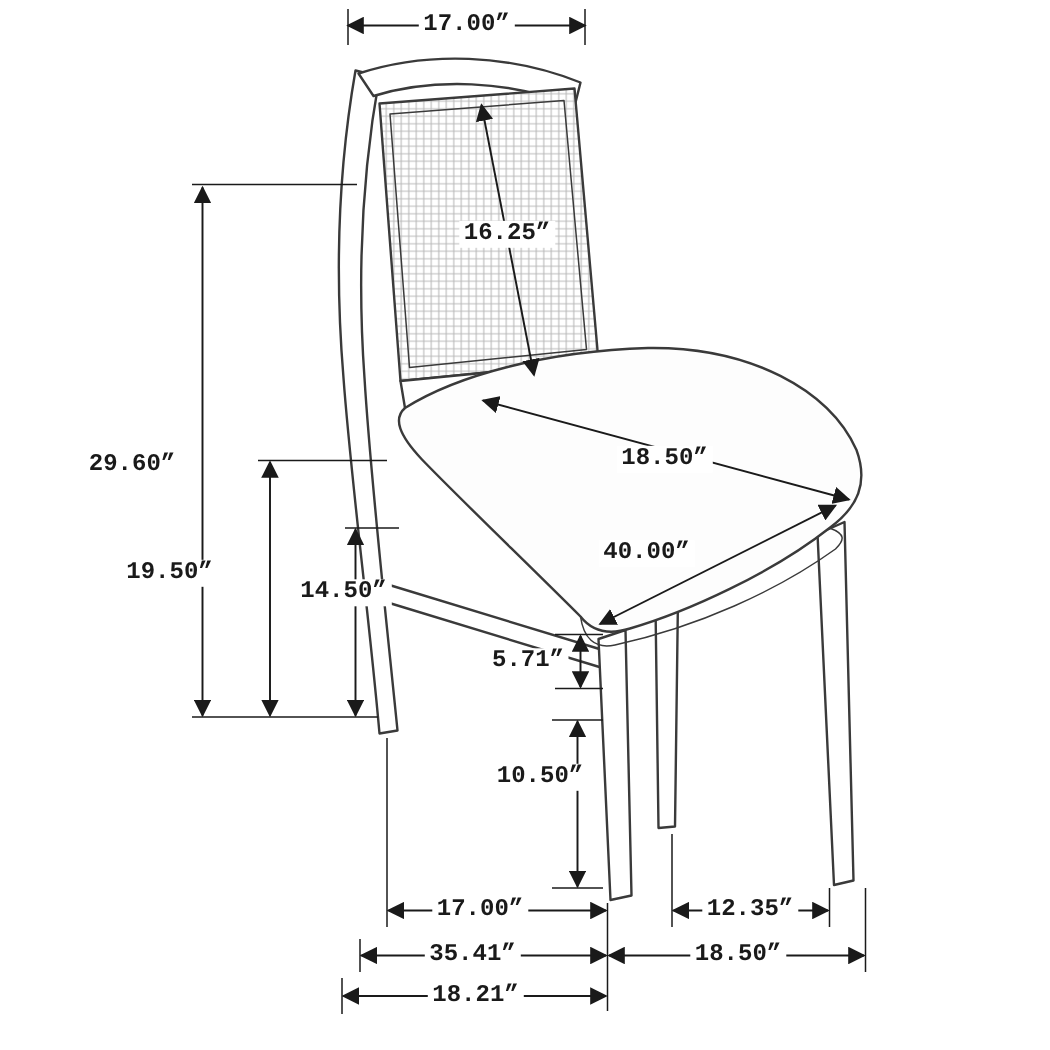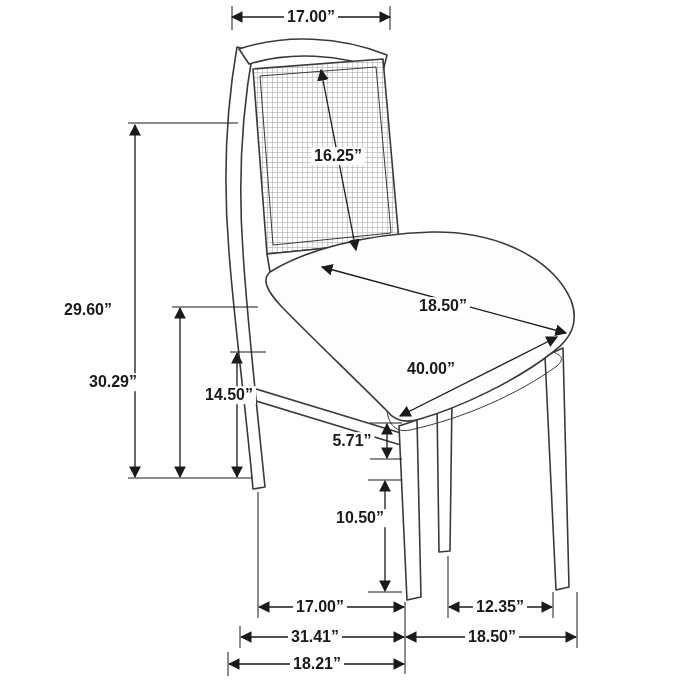--- a/index.html
+++ b/index.html
@@ -6,21 +6,21 @@
     --ink:#1a1a1a;
     --chair:#3a3a3a;
     --seat:#fdfdfd;
     --mesh:#b8b8b8;
   }
   html,body{margin:0;padding:0;background:#fff;}
   .canvas{
     position:relative;
     width:616px;height:700px;
     background:#fff;
-    font-family:Liberation Sans, sans-serif;
+    font-family:Liberation Mono, monospace;
     overflow:hidden;
     border-radius:30px;
   }
   .canvas svg{position:absolute;left:0;top:0;}
   .dim-line{stroke:var(--ink);stroke-width:1.3;fill:none;}
   .tick-line{stroke:var(--ink);stroke-width:1;fill:none;}
   .arrowhead{fill:var(--ink);}
   .chair-stroke{stroke:var(--chair);stroke-width:1.6;fill:#ffffff;stroke-linejoin:round;stroke-linecap:round;}
   .chair-thin{stroke:var(--chair);stroke-width:1;fill:none;stroke-linejoin:round;}
   .mesh-fill{fill:url(#cane);}
@@ -116,25 +116,25 @@
       <line class="dim-line" marker-start="url(#arr)" marker-end="url(#arr)" x1="449" y1="607" x2="552" y2="607"></line>
       <line class="dim-line" marker-start="url(#arr)" marker-end="url(#arr)" x1="241" y1="637" x2="404" y2="637"></line>
       <line class="dim-line" marker-start="url(#arr)" marker-end="url(#arr)" x1="406" y1="637" x2="576" y2="637"></line>
       <line class="dim-line" marker-start="url(#arr)" marker-end="url(#arr)" x1="229" y1="664" x2="404" y2="664"></line>
     </g>
   </svg>
 
   <span class="dim-label" style="left:311px;top:17px">17.00”</span>
   <span class="dim-label" style="left:338px;top:156px">16.25”</span>
   <span class="dim-label" style="left:88px;top:310px">29.60”</span>
-  <span class="dim-label" style="left:113px;top:382px">30.29”</span>
+  <span class="dim-label" style="left:113px;top:382px">19.50”</span>
   <span class="dim-label" style="left:229px;top:395px">14.50”</span>
   <span class="dim-label" style="left:443px;top:306px">18.50”</span>
   <span class="dim-label" style="left:431px;top:369px">40.00”</span>
   <span class="dim-label" style="left:352px;top:441px">5.71”</span>
   <span class="dim-label" style="left:360px;top:518px">10.50”</span>
   <span class="dim-label" style="left:320px;top:607px">17.00”</span>
   <span class="dim-label" style="left:500px;top:607px">12.35”</span>
-  <span class="dim-label" style="left:315px;top:637px">31.41”</span>
+  <span class="dim-label" style="left:315px;top:637px">35.41”</span>
   <span class="dim-label" style="left:492px;top:637px">18.50”</span>
   <span class="dim-label" style="left:317px;top:664px">18.21”</span>
 
 </div>
 
 </body></html>

